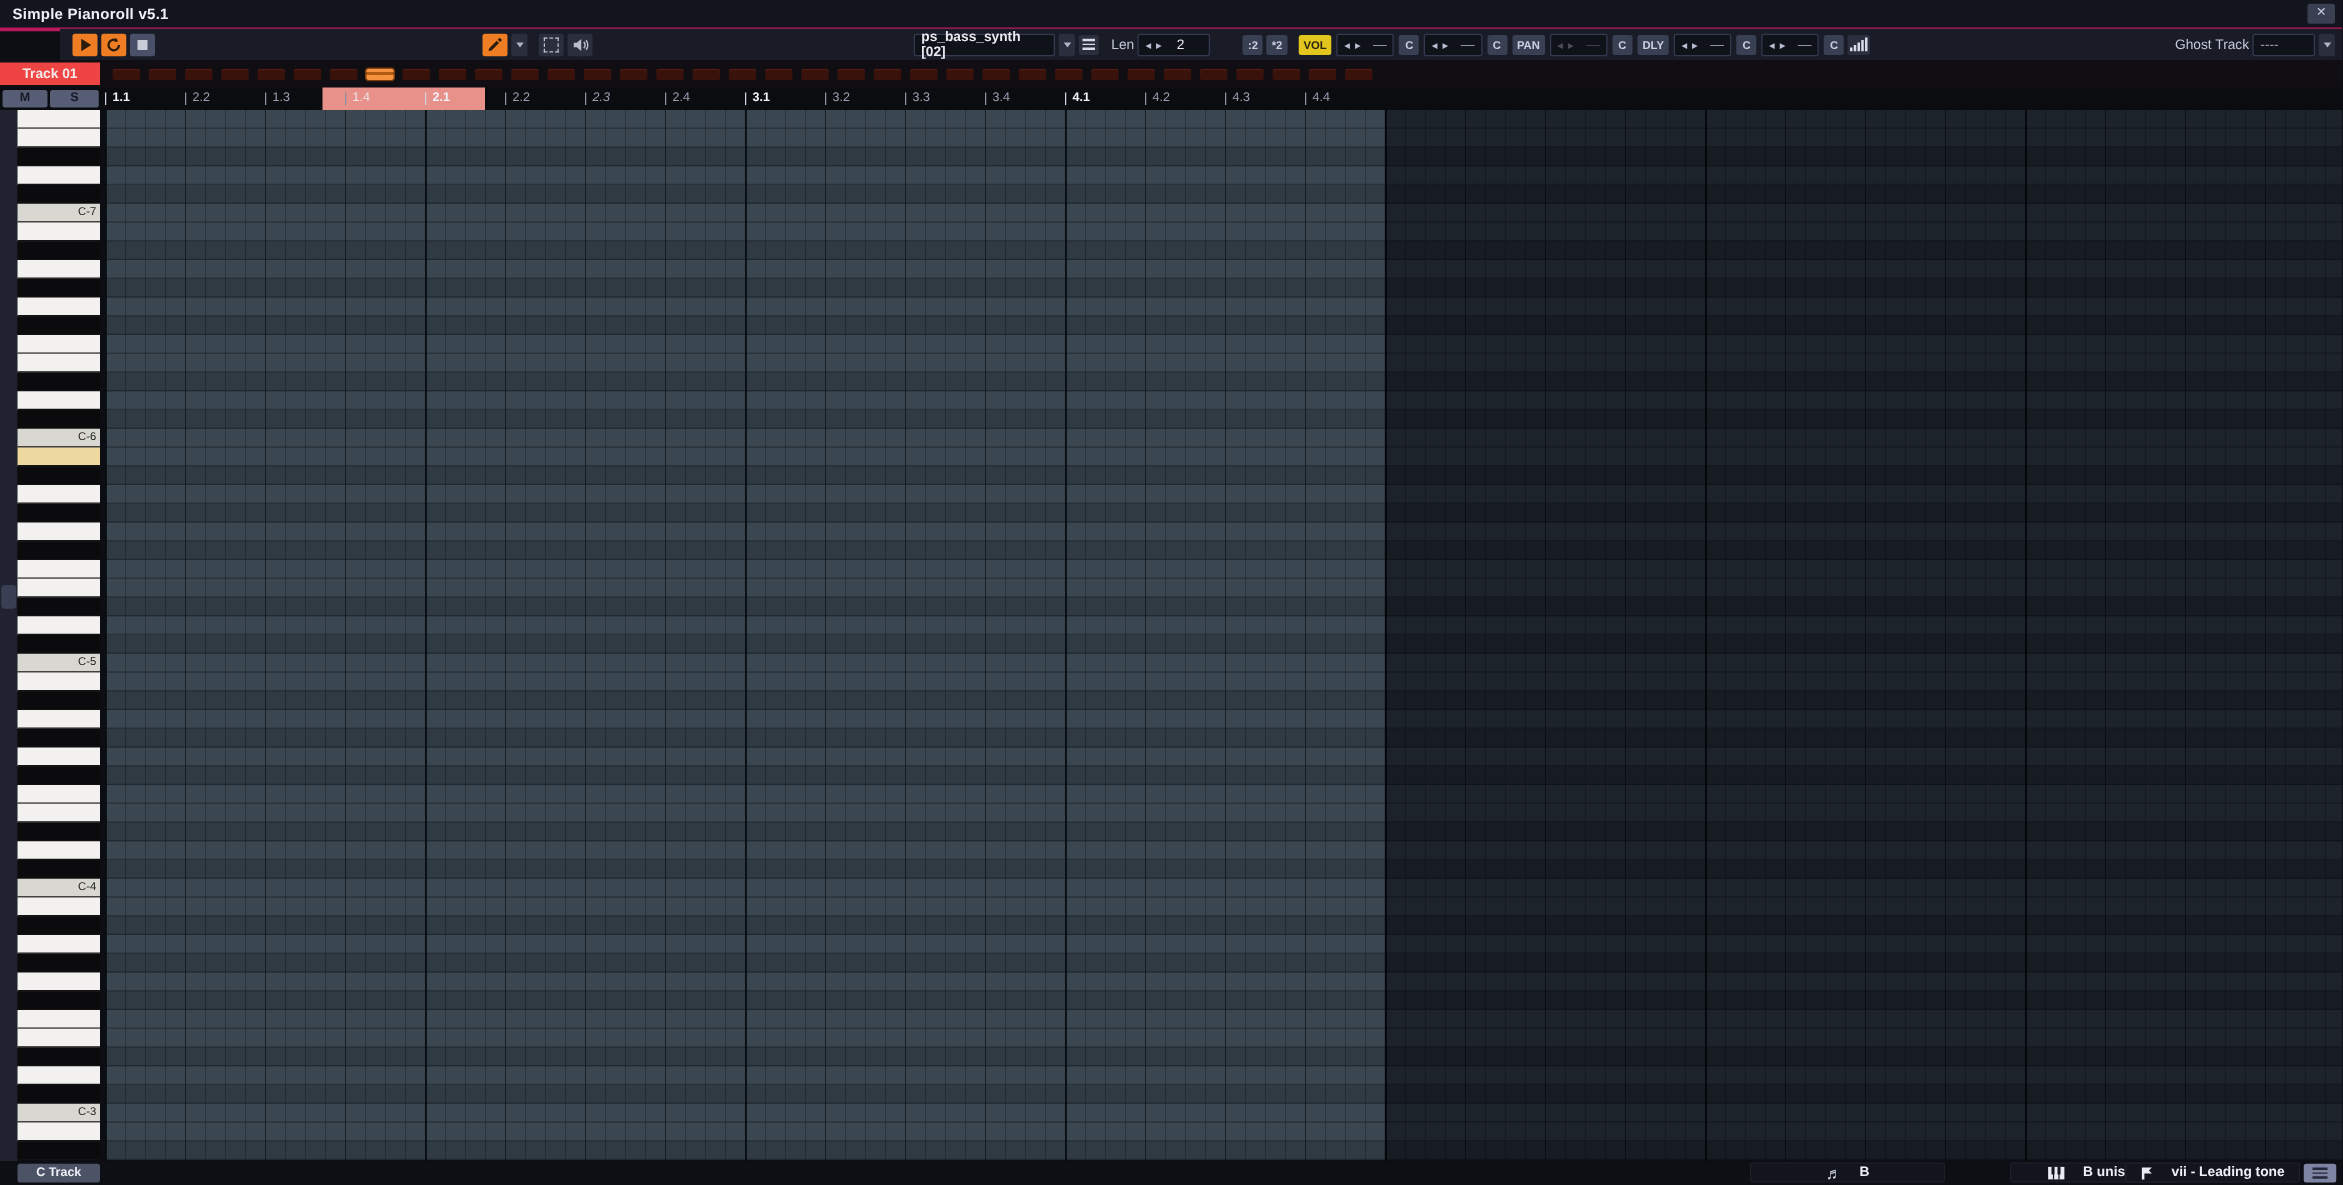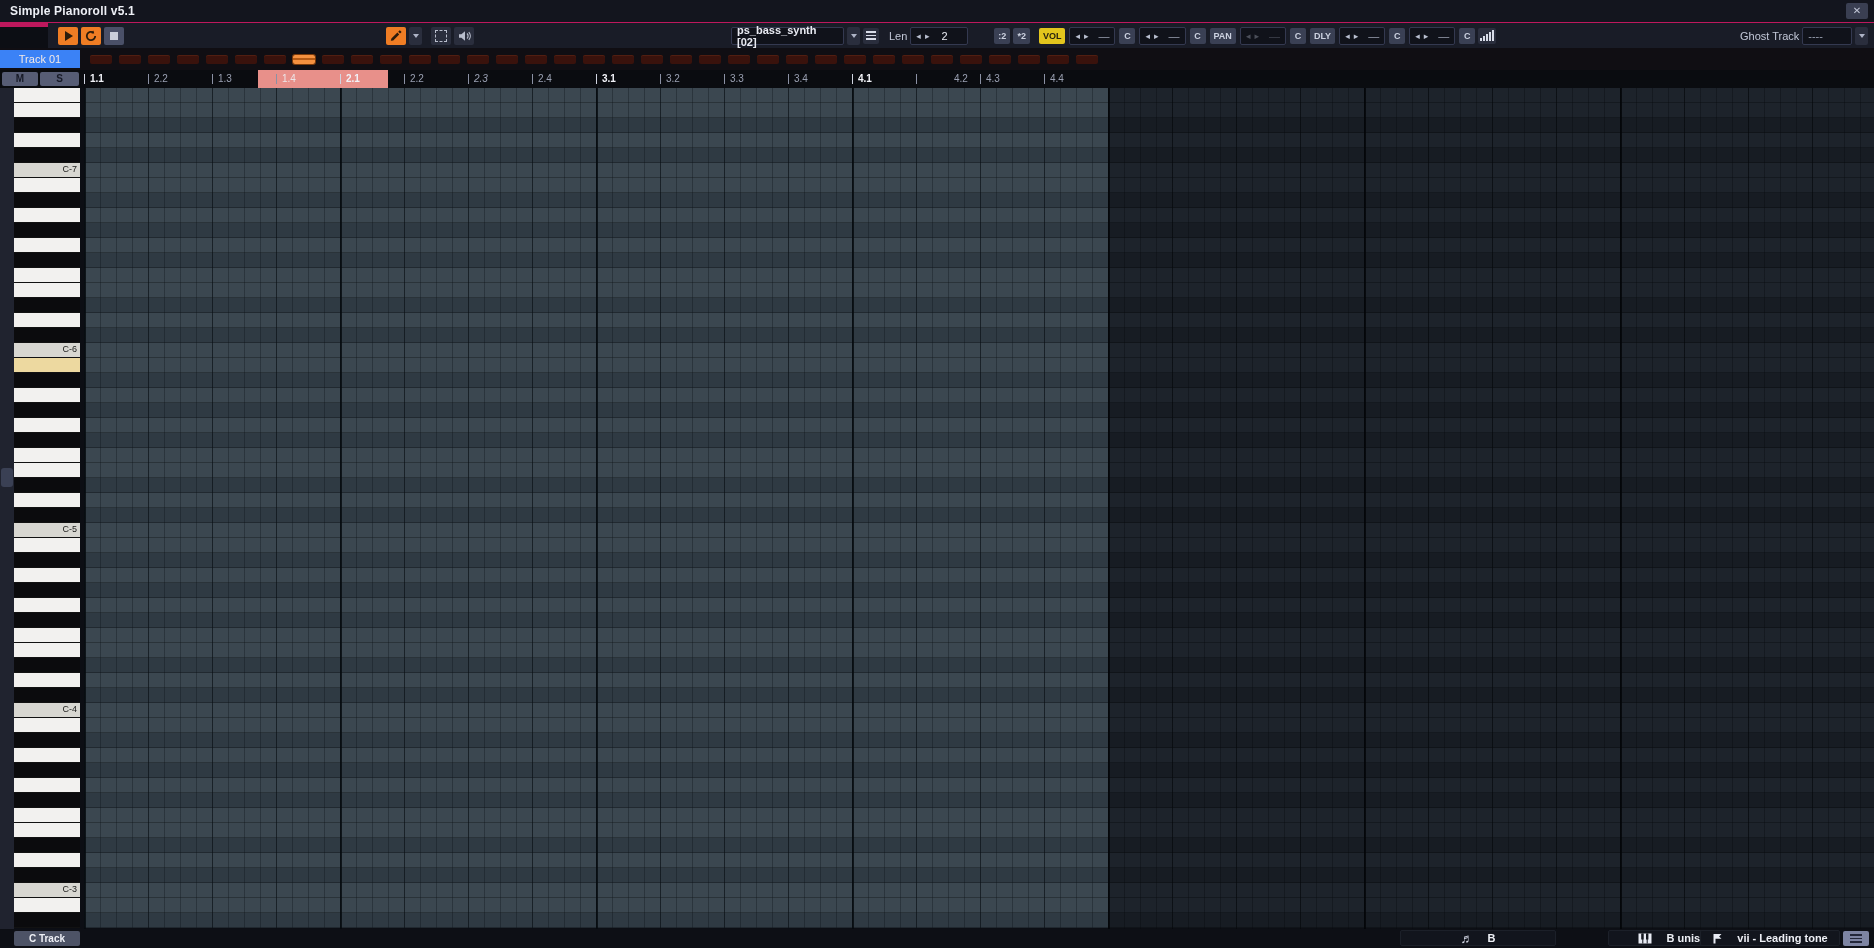--- a/index.html
+++ b/index.html
@@ -1,20 +1,20 @@
 <!DOCTYPE html>
 <html><head>
 <meta charset="utf-8">
 <style>
   html,body{margin:0;padding:0;background:#0c0e14;}
   body{font-family:"Liberation Sans","DejaVu Sans",sans-serif;-webkit-font-smoothing:antialiased;}
   .app{position:relative;width:1874px;height:948px;background:#0c0e14;overflow:hidden;}
 
   
-  .titlebar{position:absolute;left:0;top:0;width:100%;height:22px;background:#13151e;border-bottom:5px solid #be185d;}
+  .titlebar{position:absolute;left:0;top:0;width:100%;height:22px;background:#13151e;border-bottom:3px solid #be185d;}
   .titlebar .title{position:absolute;left:10px;top:0;line-height:22px;font-size:12px;font-weight:bold;color:#eef0f6;letter-spacing:.2px;}
   .closebtn{position:absolute;right:6px;top:3px;width:22px;height:16px;background:#3a3f52;border-radius:2px;color:#c3c8d8;font-size:10px;line-height:16px;text-align:center;cursor:pointer;}
 
   
   .toolbar{position:absolute;left:0;top:23px;width:100%;height:25px;background:#191c27;margin-left:48px;}
   .tb-abs{position:absolute;top:0;height:25px;display:flex;align-items:center;gap:3px;}
   .btn{height:18px;border-radius:2px;display:flex;align-items:center;justify-content:center;box-sizing:border-box;cursor:pointer;}
   .btn-orange{background:#ef7d24;width:20px;}
   .btn-gray{background:#4a5068;width:20px;}
   .btn-dark{background:#2a2e3d;width:20px;}
@@ -32,21 +32,21 @@
   .dim .arr,.dim .pval{opacity:.35;}
   .cbtn{width:12px;text-align:center;padding:0 2px;}
   .arrows{gap:4px;min-width:44px;}
   .barsicon{display:flex;align-items:flex-end;gap:1px;height:11px;}
   .barsicon i{display:block;width:2px;background:#d8dce8;}
   .menu3{display:flex;flex-direction:column;gap:2px;}
   .menu3 i{display:block;width:10px;height:1.5px;background:#d8dce8;}
 
   
   .trackrow{position:absolute;left:0;top:48px;width:100%;height:22px;background:#100e13;}
-  .tracklabel{position:absolute;left:0;top:2px;width:80px;height:18px;background:#3b82f6;color:#f3e9e6;font-size:11px;font-weight:normal;text-align:center;line-height:18px;cursor:pointer;}
+  .tracklabel{position:absolute;left:0;top:2px;width:80px;height:18px;background:#ef4444;color:#f3e9e6;font-size:11px;font-weight:bold;text-align:center;line-height:18px;cursor:pointer;}
   .dashwrap{position:absolute;left:84px;top:0;right:0;height:22px;}
   .dash{position:absolute;top:7px;width:22px;height:9px;background:#3a120c;border-radius:2px;box-shadow:inset 0 1px 0 rgba(255,120,60,.12);cursor:pointer;}
   .dash.active{background:linear-gradient(180deg,#f5913f 0 3px,#b55a14 3px 5px,#f5913f 5px 100%);box-shadow:0 0 0 1px #7a3a0a;}
 
   
   .rulerrow{position:absolute;left:0;top:70px;width:100%;height:18px;background:#0a0c10;}
   .msbtn{position:absolute;top:2px;height:14px;background:#575d75;border-radius:2px;color:#161926;font-size:10px;font-weight:bold;text-align:center;line-height:14px;cursor:pointer;}
   .ruler{position:absolute;left:84px;top:0;right:0;height:18px;cursor:pointer;}
   .loop{position:absolute;top:0;height:18px;}
   .tick{position:absolute;top:4px;width:1px;height:10px;background:#8b91a4;}
@@ -293,21 +293,21 @@
         <div class="ticklabel major" style="left: 518px;">3.1</div>
         <div class="tick" style="left: 576px;"></div>
         <div class="ticklabel" style="left: 582px;">3.2</div>
         <div class="tick" style="left: 640px;"></div>
         <div class="ticklabel" style="left: 646px;">3.3</div>
         <div class="tick" style="left: 704px;"></div>
         <div class="ticklabel" style="left: 710px;">3.4</div>
         <div class="tick" style="left: 768px; background: rgb(208, 212, 224);"></div>
         <div class="ticklabel major" style="left: 774px;">4.1</div>
         <div class="tick" style="left: 832px;"></div>
-        <div class="ticklabel" style="left: 870px; text-align: center;">4.2</div>
+        <div class="ticklabel" style="left: 838px; text-align: center;">4.2</div>
         <div class="tick" style="left: 896px;"></div>
         <div class="ticklabel" style="left: 902px;">4.3</div>
         <div class="tick" style="left: 960px;"></div>
         <div class="ticklabel" style="left: 966px;">4.4</div>
       </div>
   </div>
 
   <div class="main">
     <div class="scrolltrack">
       <div class="scrollhandle"></div>

